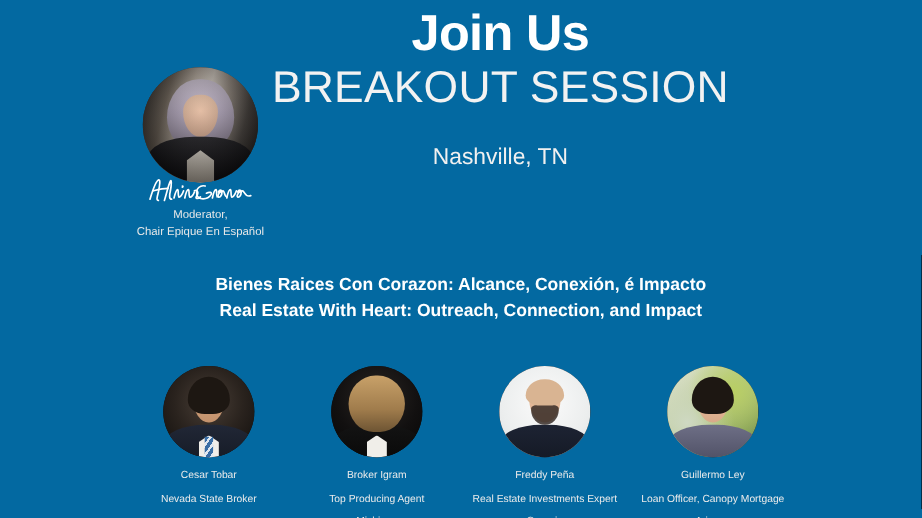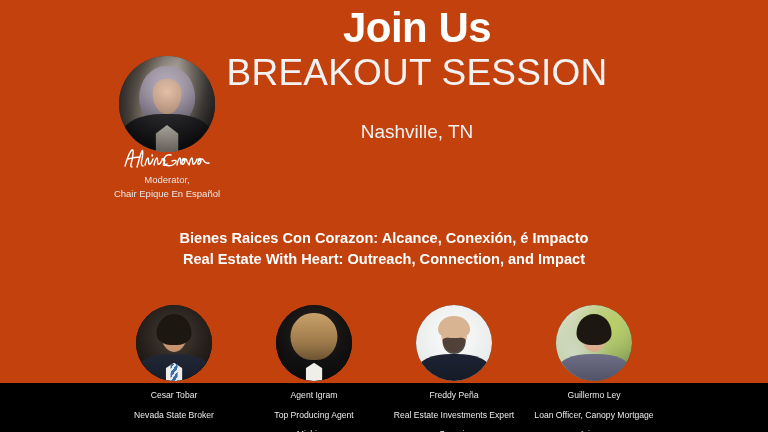--- a/index.html
+++ b/index.html
@@ -12,22 +12,22 @@
     height: 432px;
     overflow: hidden;
     font-family: "Liberation Sans", sans-serif;
     color: #ffffff;
     position: relative;
   }
   #poster {
     position: absolute;
     left: 0; top: 0;
     width: 768px;
-    height: 383px;
-    background: #c2410c;
+    height: 432px;
+    background: #0369a1;
     text-decoration: underline;
   }
 
   
   .headline-block {
     position: absolute;
     left: 224px;
     top: 4px;
     width: 386px;
     text-align: center;
@@ -370,21 +370,21 @@
     </div>
 
     <div class="panelist">
       <div class="panelist-photo">
         <div class="p-bg black"></div>
         <div class="p-body black-dress"></div>
         <div class="p-shirt"></div>
         <div class="p-face light"></div>
         <div class="p-hair blonde"></div>
       </div>
-      <div class="panelist-caption">Agent Igram</div>
+      <div class="panelist-caption">Broker Igram</div>
       <div class="panelist-caption">Top Producing Agent</div>
       <div class="panelist-caption">Michigan</div>
     </div>
 
     <div class="panelist">
       <div class="panelist-photo">
         <div class="p-bg white"></div>
         <div class="p-body navy-shirt"></div>
         <div class="p-face light"></div>
         <div class="p-beard"></div>

